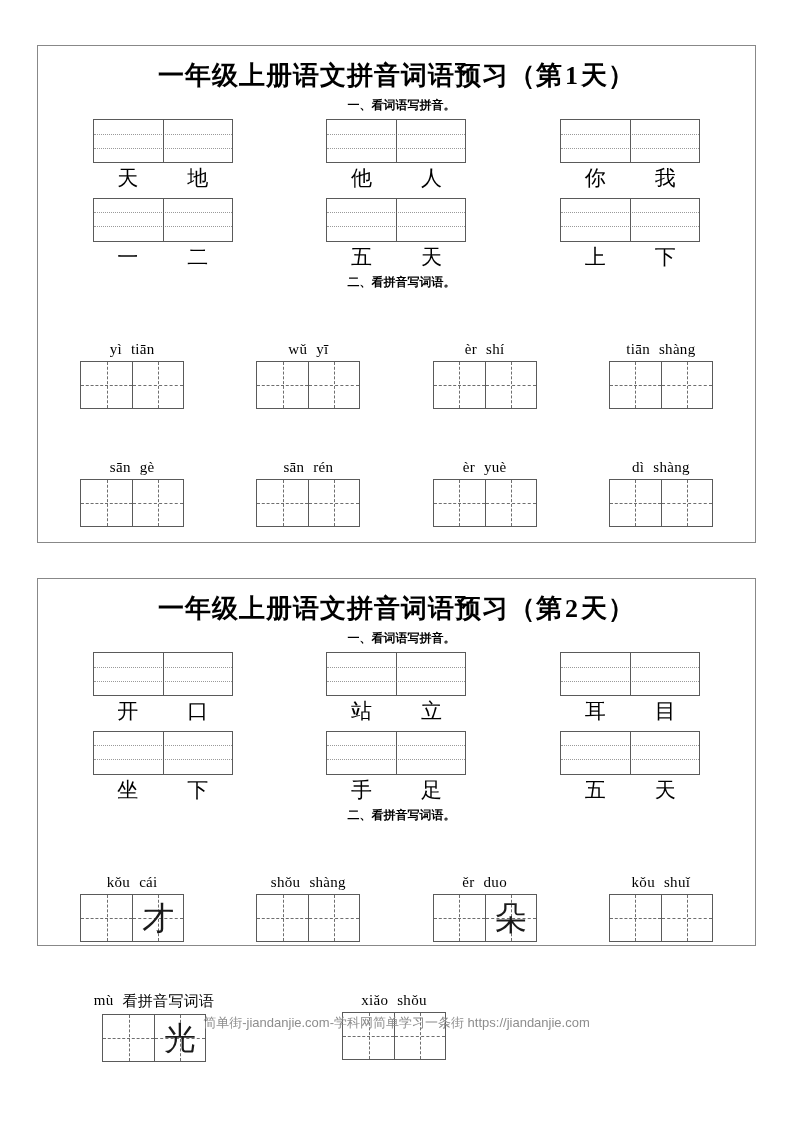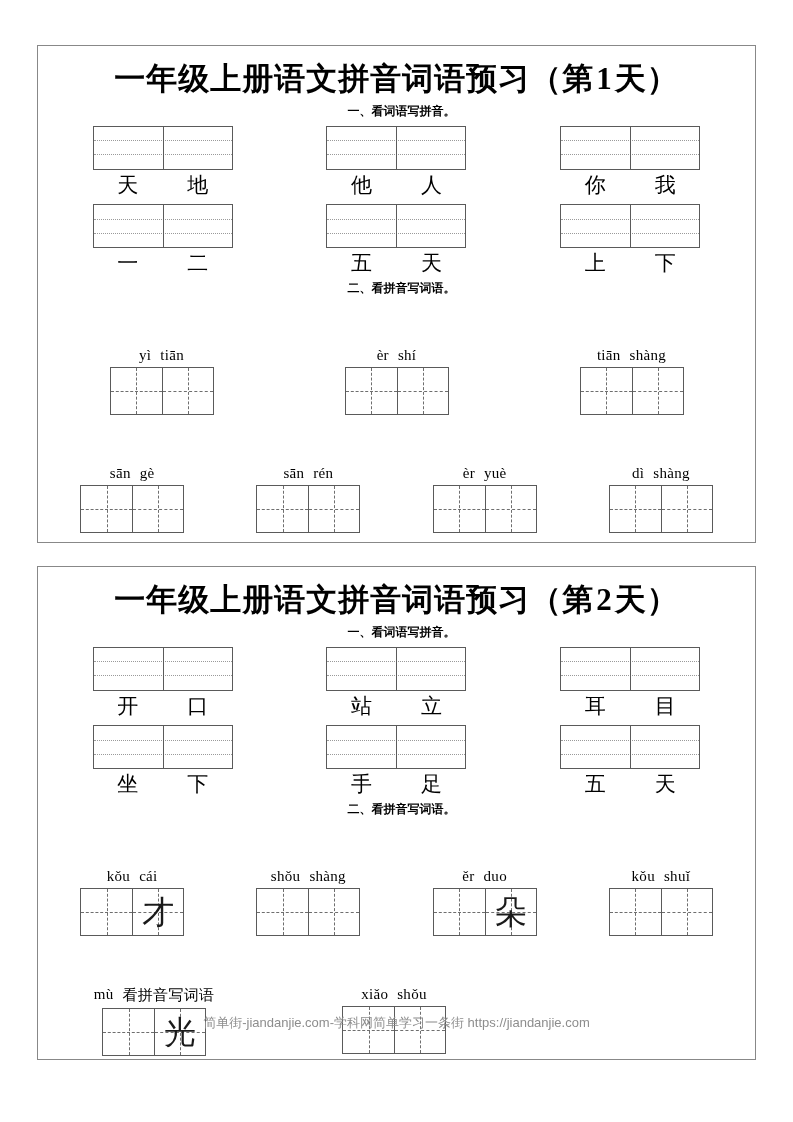--- a/index.html
+++ b/index.html
@@ -18,26 +18,26 @@
 
   .sheet {
     position: absolute;
     left: 37px;
     width: 719px;
     border: 1.5px solid #888888;
     box-sizing: border-box;
     background: #ffffff;
   }
   #sheet-1 { top: 45px; height: 498px; }
-  #sheet-2 { top: 566px; height: 494px; }
+  #sheet-2 { top: 578px; height: 368px; }
 
   .sheet-title {
     text-align: center;
     font-family: "Liberation Serif", "DejaVu Serif", serif;
-    font-size: 31px;
+    font-size: 26px;
     font-weight: bold;
     letter-spacing: 1px;
     margin: 14px 0 4px 0;
     white-space: nowrap;
     line-height: 1.25;
   }
   .sheet-title .daynum {
     font-family: "Liberation Serif", "DejaVu Serif", serif;
     padding: 0 2px;
   }
@@ -275,20 +275,38 @@
           </div>
         <div class="tian-cell">
             <div class="vdash"></div>
             <div class="hdash"></div>
             <div class="glyph"></div>
           </div>
       </div>
     </div>
     <div class="tian-item">
       <div class="tian-pinyin">
+        <span>wǔ</span>
+        <span>yī</span>
+      </div>
+      <div class="tian-grid">
+        <div class="tian-cell">
+            <div class="vdash"></div>
+            <div class="hdash"></div>
+            <div class="glyph"></div>
+          </div>
+        <div class="tian-cell">
+            <div class="vdash"></div>
+            <div class="hdash"></div>
+            <div class="glyph"></div>
+          </div>
+      </div>
+    </div>
+    <div class="tian-item">
+      <div class="tian-pinyin">
         <span>èr</span>
         <span>shí</span>
       </div>
       <div class="tian-grid">
         <div class="tian-cell">
             <div class="vdash"></div>
             <div class="hdash"></div>
             <div class="glyph"></div>
           </div>
         <div class="tian-cell">

